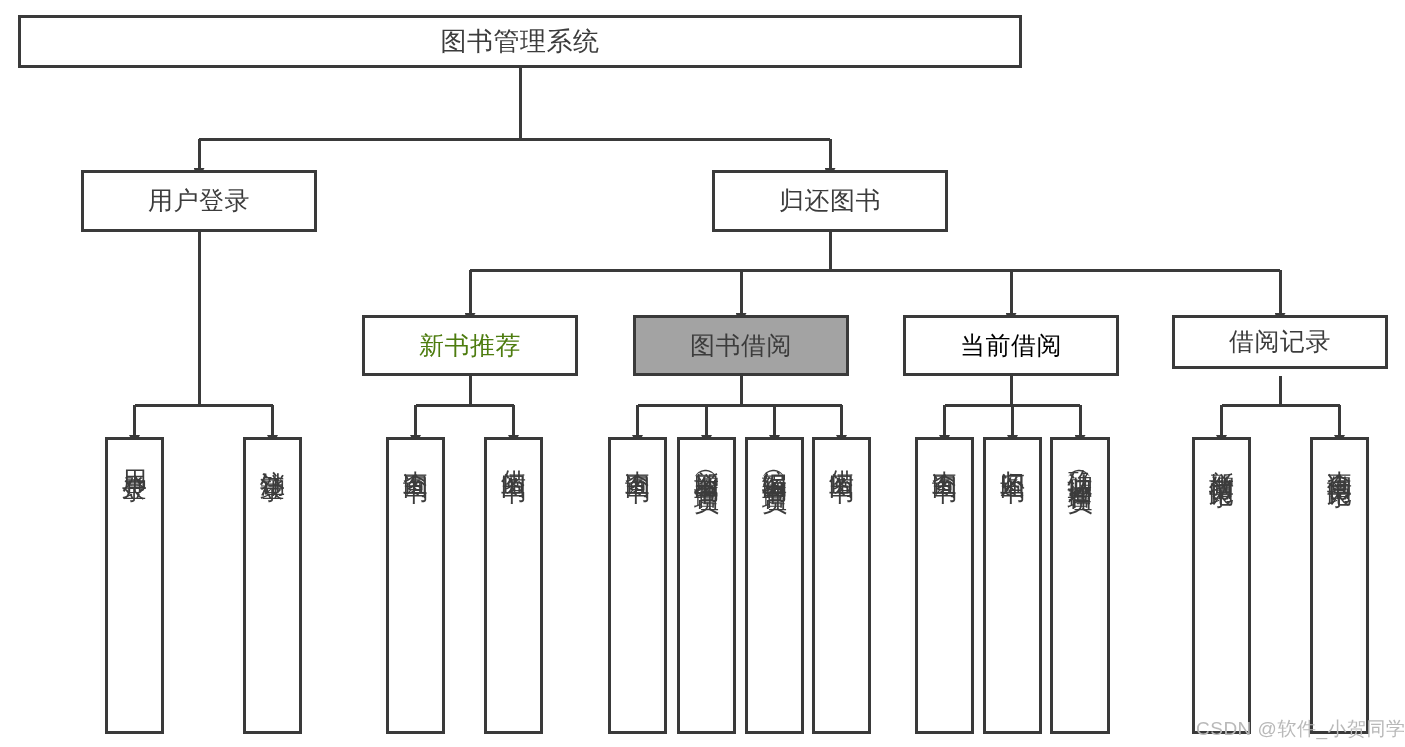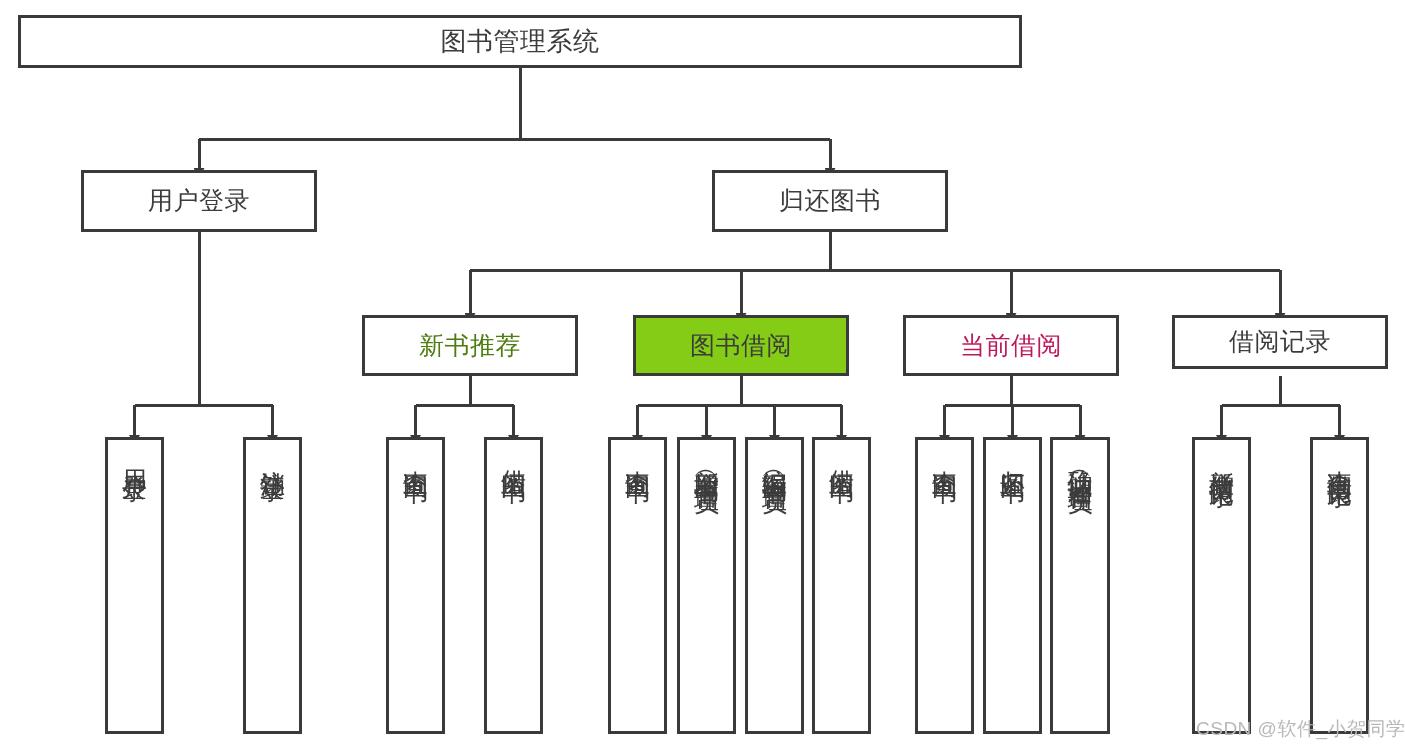--- a/index.html
+++ b/index.html
@@ -127,25 +127,25 @@
       </div>
       <div class="node horiz" style="left: 81px; top: 170px; width: 236px; height: 62px; border-color: rgb(58, 58, 58); background: rgb(255, 255, 255);">
         <span class="node-label" style="color: rgb(60, 60, 60);">用户登录</span>
       </div>
       <div class="node horiz" style="left: 712px; top: 170px; width: 236px; height: 62px; border-color: rgb(58, 58, 58); background: rgb(255, 255, 255);">
         <span class="node-label" style="color: rgb(60, 60, 60);">归还图书</span>
       </div>
       <div class="node horiz" style="left: 362px; top: 315px; width: 216px; height: 61px; border-color: rgb(58, 58, 58); background: rgb(255, 255, 255);">
         <span class="node-label" style="color: #4d7c0f;">新书推荐</span>
       </div>
-      <div class="node horiz" style="left: 633px; top: 315px; width: 216px; height: 61px; border-color: rgb(58, 58, 58); background: #84cc16;">
+      <div class="node horiz" style="left: 633px; top: 315px; width: 216px; height: 61px; border-color: rgb(58, 58, 58); background: #a3a3a3;">
         <span class="node-label" style="color: rgb(60, 60, 60);">图书借阅</span>
       </div>
       <div class="node horiz" style="left: 903px; top: 315px; width: 216px; height: 61px; border-color: rgb(58, 58, 58); background: rgb(255, 255, 255);">
-        <span class="node-label" style="color: #be185d;">当前借阅</span>
+        <span class="node-label" style="color: #000000;">当前借阅</span>
       </div>
       <div class="node horiz" style="left: 1172px; top: 315px; width: 216px; height: 54px; border-color: rgb(58, 58, 58); background: rgb(255, 255, 255);">
         <span class="node-label" style="color: rgb(60, 60, 60);">借阅记录</span>
       </div>
       <div class="node vert" style="left: 105px; top: 437px; width: 59px; height: 297px; border-color: rgb(58, 58, 58); background: rgb(255, 255, 255);">
         <span class="node-label" style="color: rgb(60, 60, 60);">用户登录</span>
       </div>
       <div class="node vert" style="left: 243px; top: 437px; width: 59px; height: 297px; border-color: rgb(58, 58, 58); background: rgb(255, 255, 255);">
         <span class="node-label" style="color: rgb(60, 60, 60);">注销登录</span>
       </div>

